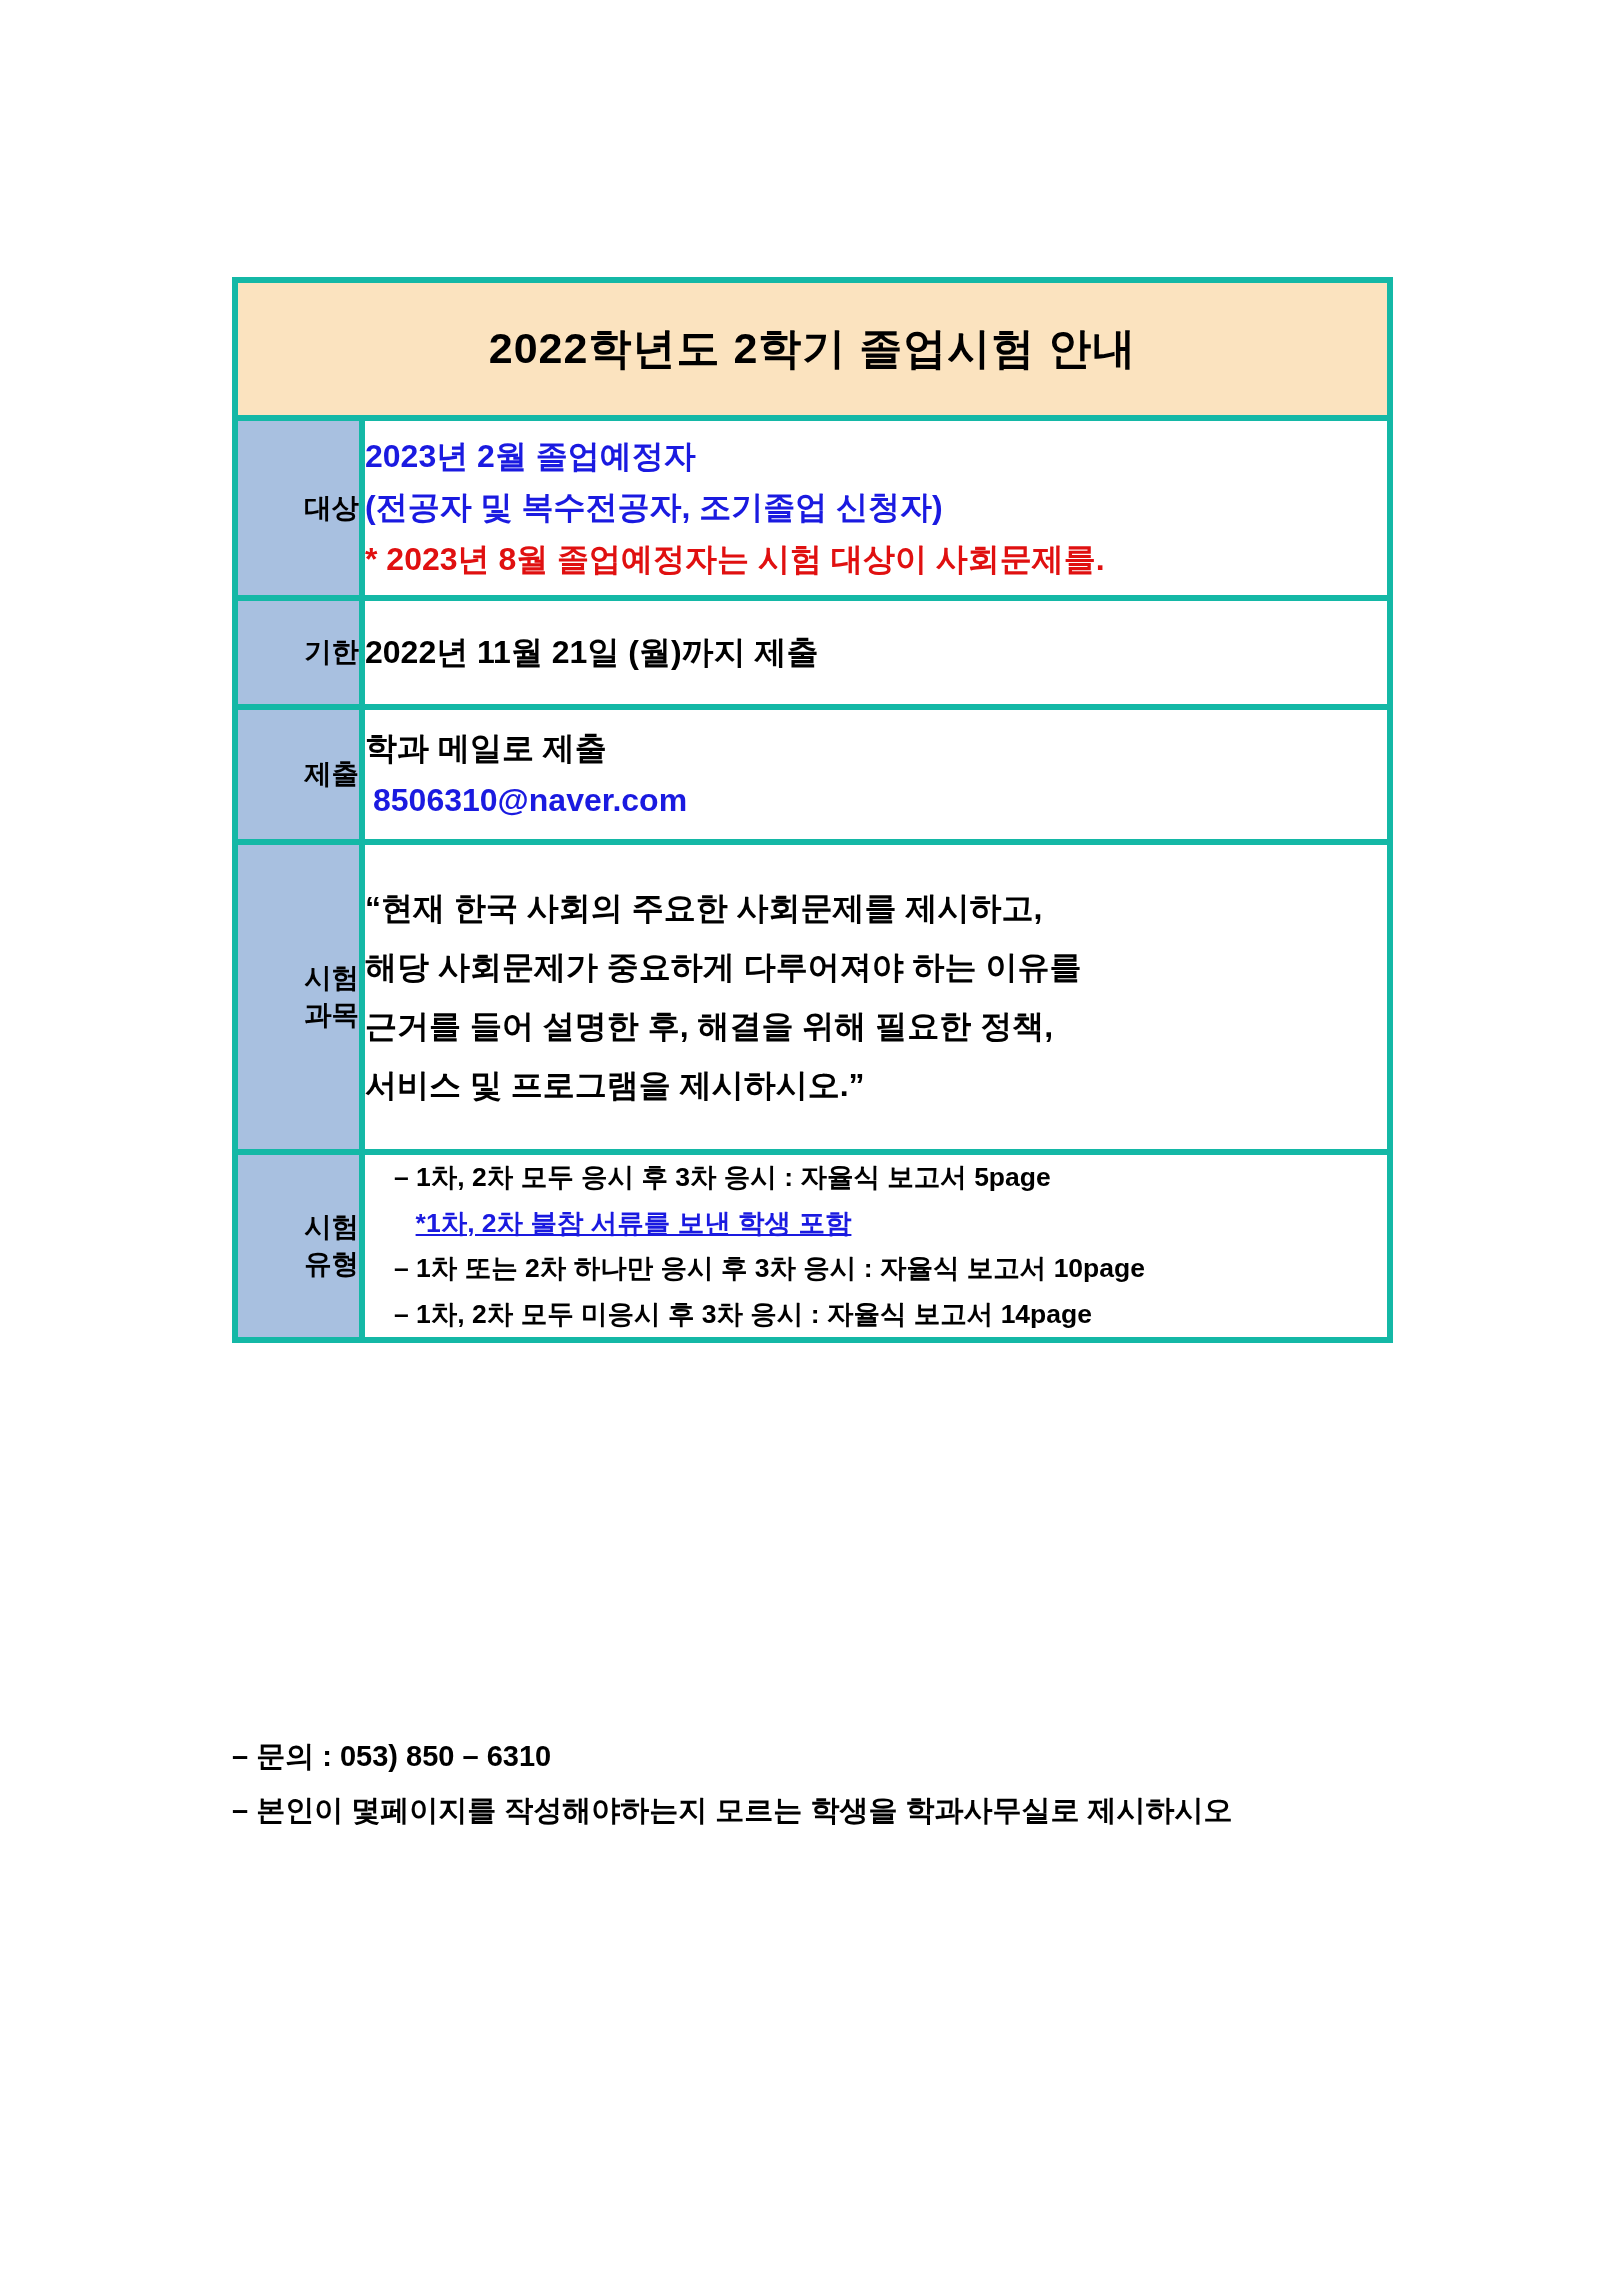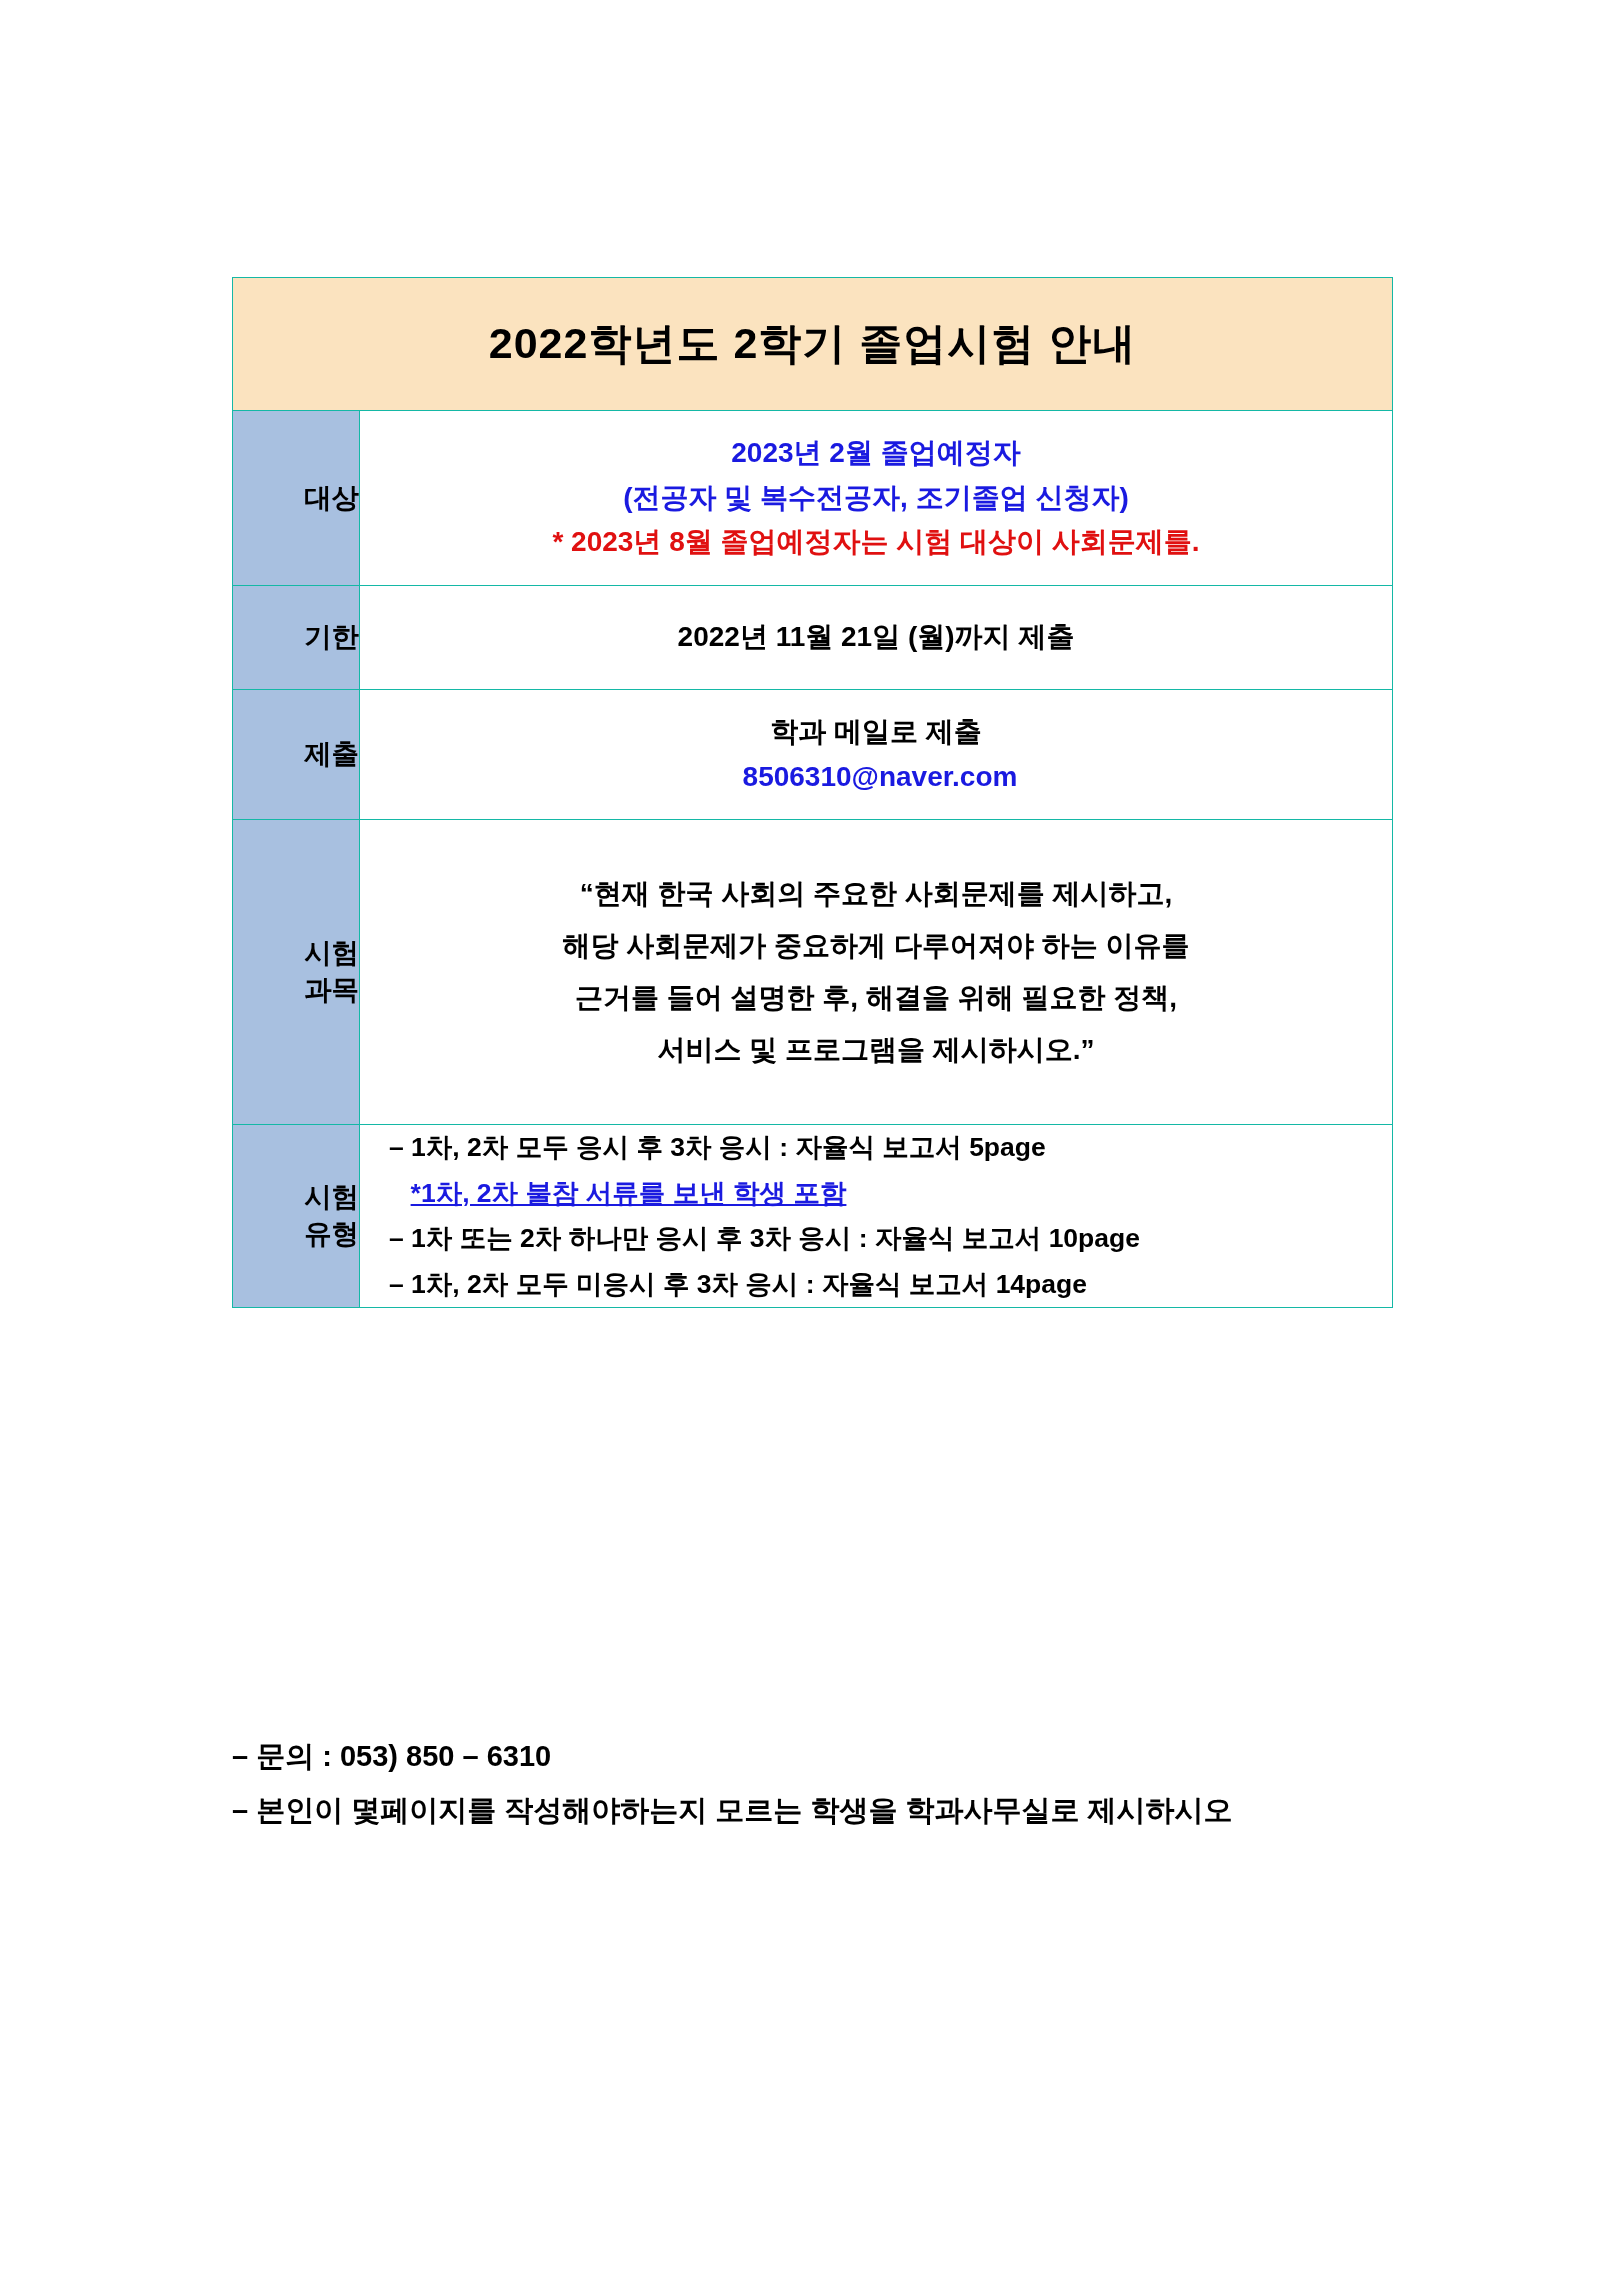--- a/index.html
+++ b/index.html
@@ -24,43 +24,43 @@
   }
   .notice-table {
     position: absolute;
     left: 232px;
     top: 277px;
     width: 1161px;
     border-collapse: collapse;
     table-layout: fixed;
   }
   .notice-table td {
-    border: 1px solid #14b8a6;
+    border: 6px solid #14b8a6;
     vertical-align: middle;
     padding: 0;
   }
   .title-cell {
     background: #fbe3bf;
     height: 132px;
     text-align: center;
     font-size: 43px;
     font-weight: bold;
     letter-spacing: 1px;
   }
   .label-cell {
     background: #a8c0e0;
     width: 127px;
     text-align: right;
     font-size: 27.4px;
     font-weight: bold;
     line-height: 1.35;
   }
   .content-cell {
-    text-align: center;
-    font-size: 28px;
+    text-align: left;
+    font-size: 32px;
     line-height: 1.6;
     padding: 17.6px 23.5px;
   }
   .blue {
     color: #1a1ae0;
     font-weight: bold;
   }
   .red {
     color: #e01010;
     font-weight: bold;

